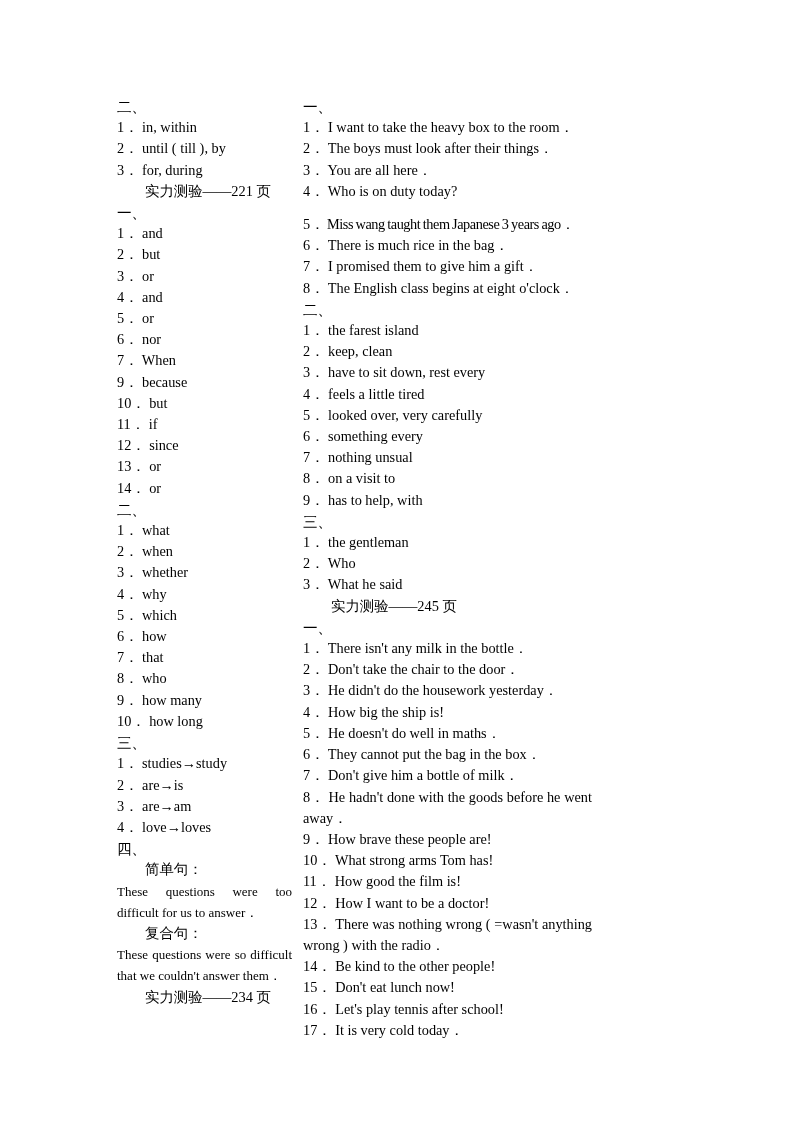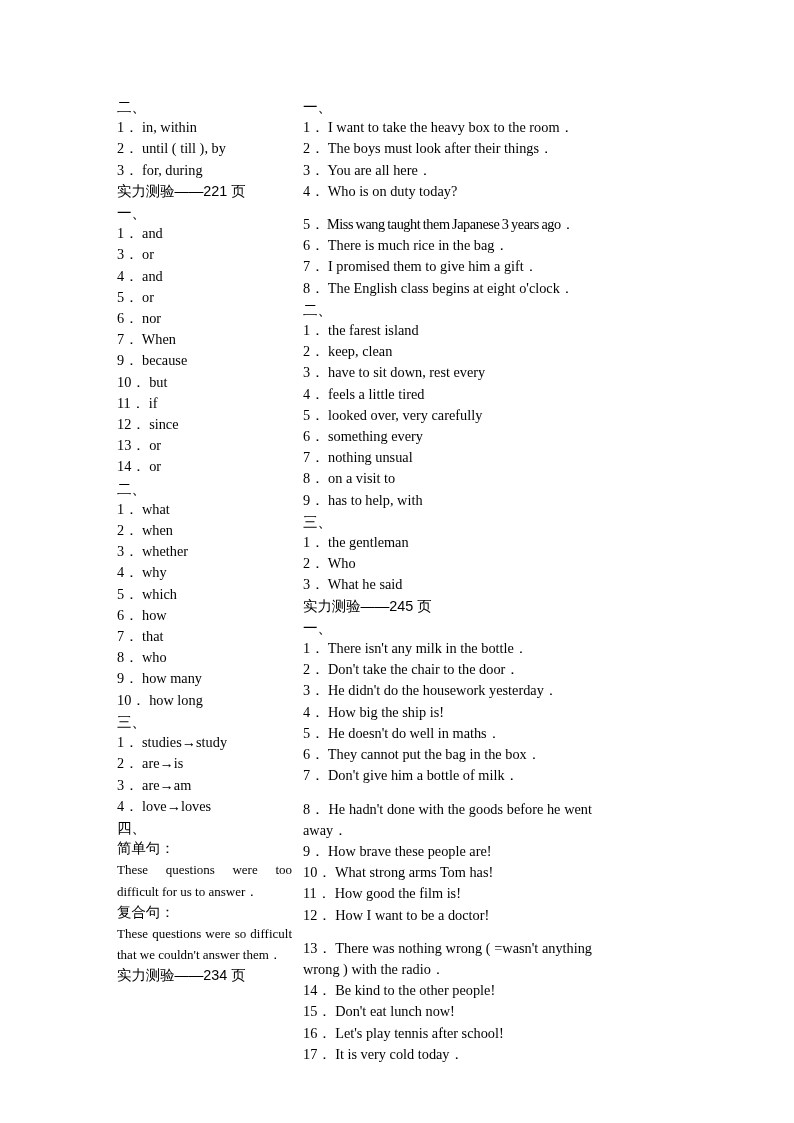--- a/index.html
+++ b/index.html
@@ -46,36 +46,36 @@
   .section-head {
     font-size: 14.6px;
     line-height: 21.2px;
     font-family: "DejaVu Sans", "Liberation Sans", sans-serif;
     letter-spacing: 0px;
   }
   
   .cn-line {
     font-size: 14.4px;
     line-height: 21.2px;
-    font-family: Liberation Sans, sans-serif;
+    font-family: Liberation Serif, serif;
+    margin-left: 28px;
   }
   
   .item {
     font-size: 14.3px;
     line-height: 21.2px;
     white-space: normal;
   }
   .item .num {
     letter-spacing: 0px;
   }
   
   .item.justify {
     text-align: justify;
     text-align-last: left;
-    margin-top: 12px;
   }
   .para {
     font-size: 13px;
     line-height: 21.2px;
     text-align: justify;
     text-align-last: left;
   }
   .squeeze {
     letter-spacing: -0.45px;
     word-spacing: -0.6px;
@@ -88,20 +88,21 @@
 <div class="page">
   <div class="columns">
     <div class="col col-left">
         <div class="section-head">二、</div>
         <div class="item"><span class="num">1．</span> <span>in, within</span></div>
         <div class="item"><span class="num">2．</span> <span>until ( till ), by</span></div>
         <div class="item"><span class="num">3．</span> <span>for, during</span></div>
         <div class="cn-line">实力测验——221 页</div>
         <div class="section-head">一、</div>
         <div class="item"><span class="num">1．</span> <span>and</span></div>
+        <div class="item"><span class="num">2．</span> <span>but</span></div>
         <div class="item"><span class="num">3．</span> <span>or</span></div>
         <div class="item"><span class="num">4．</span> <span>and</span></div>
         <div class="item"><span class="num">5．</span> <span>or</span></div>
         <div class="item"><span class="num">6．</span> <span>nor</span></div>
         <div class="item"><span class="num">7．</span> <span>When</span></div>
         <div class="item"><span class="num">9．</span> <span>because</span></div>
         <div class="item"><span class="num">10．</span> <span>but</span></div>
         <div class="item"><span class="num">11．</span> <span>if</span></div>
         <div class="item"><span class="num">12．</span> <span>since</span></div>
         <div class="item"><span class="num">13．</span> <span>or</span></div>

